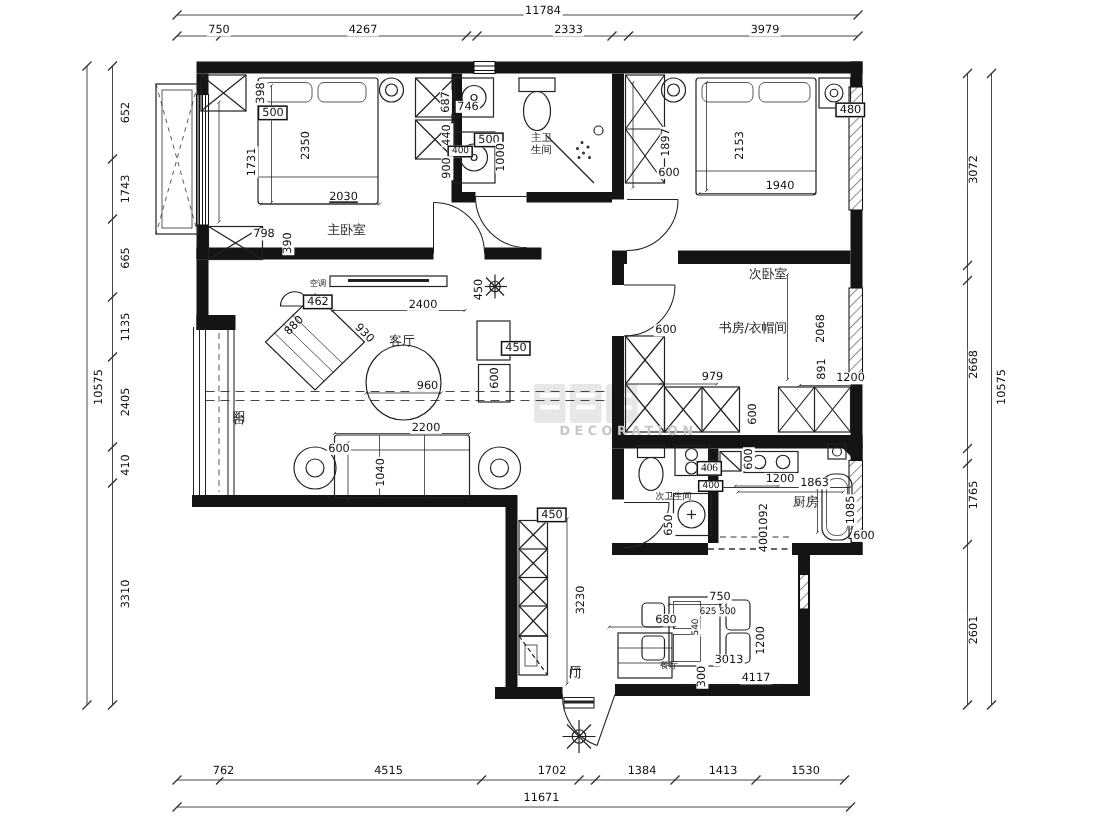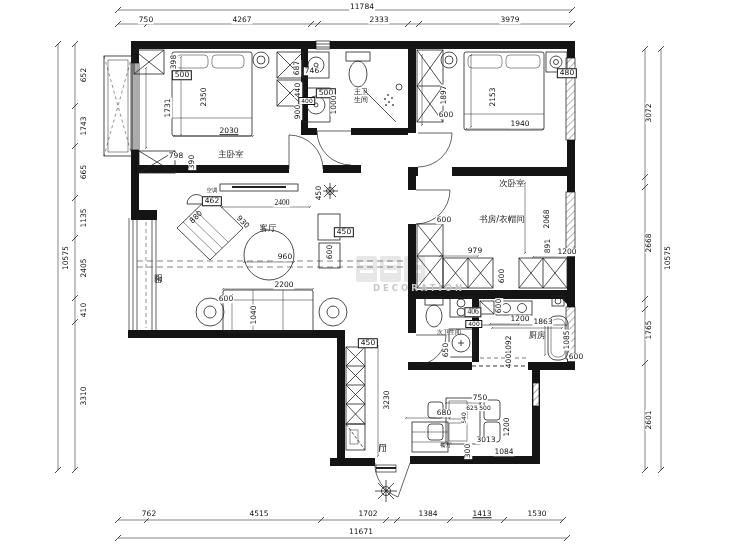--- a/index.html
+++ b/index.html
@@ -425,21 +425,21 @@
 <div id="labels">
       <span class="dim" style="left: 346px; top: 7px;">11784</span>
       <span class="dim" style="left: 130px; top: 20px;">750</span>
       <span class="dim" style="left: 226px; top: 20px;">4267</span>
       <span class="dim" style="left: 363px; top: 20px;">2333</span>
       <span class="dim" style="left: 494px; top: 20px;">3979</span>
       <span class="dim" style="left: 133px; top: 514px;">762</span>
       <span class="dim" style="left: 243px; top: 514px;">4515</span>
       <span class="dim" style="left: 352px; top: 514px;">1702</span>
       <span class="dim" style="left: 412px; top: 514px;">1384</span>
-      <span class="dim" style="left: 466px; top: 514px; text-decoration: underline;">1413</span>
+      <span class="dim" style="left: 466px; top: 514px;">1413</span>
       <span class="dim" style="left: 521px; top: 514px;">1530</span>
       <span class="dim" style="left: 345px; top: 532px;">11671</span>
       <span class="dim v" style="left: 68px; top: 75px;">652</span>
       <span class="dim v" style="left: 68px; top: 126px;">1743</span>
       <span class="dim v" style="left: 68px; top: 172px;">665</span>
       <span class="dim v" style="left: 68px; top: 218px;">1135</span>
       <span class="dim v" style="left: 68px; top: 268px;">2405</span>
       <span class="dim v" style="left: 68px; top: 310px;">410</span>
       <span class="dim v" style="left: 68px; top: 396px;">3310</span>
       <span class="dim v" style="left: 50px; top: 258px;">10575</span>
@@ -467,21 +467,21 @@
       <span class="dim v" style="left: 477px; top: 97px;">2153</span>
       <span class="dim" style="left: 504px; top: 124px;">1940</span>
       <span class="dim box" style="left: 551px; top: 73px;">480</span>
       <span class="dim" style="left: 428px; top: 220px;">600</span>
       <span class="dim v" style="left: 531px; top: 219px;">2068</span>
       <span class="dim" style="left: 459px; top: 251px;">979</span>
       <span class="dim v" style="left: 532px; top: 246px;">891</span>
       <span class="dim" style="left: 551px; top: 252px;">1200</span>
       <span class="dim v" style="left: 486px; top: 276px;">600</span>
       <span class="dim v" style="left: 303px; top: 193px;">450</span>
-      <span class="dim" style="left: 266px; top: 203px; font-family: Liberation Serif, serif;">2400</span>
+      <span class="dim" style="left: 266px; top: 203px;">2400</span>
       <span class="dim box" style="left: 196px; top: 201px;">462</span>
       <span class="dim d1" style="left: 180px; top: 217px;">880</span>
       <span class="dim d2" style="left: 227px; top: 222px;">930</span>
       <span class="dim" style="left: 269px; top: 257px;">960</span>
       <span class="dim box" style="left: 328px; top: 232px;">450</span>
       <span class="dim v" style="left: 314px; top: 252px;">600</span>
       <span class="dim" style="left: 268px; top: 285px;">2200</span>
       <span class="dim" style="left: 210px; top: 299px;">600</span>
       <span class="dim v" style="left: 238px; top: 315px;">1040</span>
       <span class="dim box" style="left: 352px; top: 343px;">450</span>
@@ -496,21 +496,21 @@
       <span class="dim v" style="left: 493px; top: 361px;">400</span>
       <span class="dim v" style="left: 551px; top: 340px;">1085</span>
       <span class="dim" style="left: 560px; top: 357px;">600</span>
       <span class="dim" style="left: 428px; top: 413px;">680</span>
       <span class="dim" style="left: 464px; top: 398px;">750</span>
       <span class="dim sm" style="left: 456px; top: 408px;">625</span>
       <span class="dim sm" style="left: 469px; top: 408px;">500</span>
       <span class="dim v sm" style="left: 448px; top: 418px;">540</span>
       <span class="dim v" style="left: 491px; top: 427px;">1200</span>
       <span class="dim" style="left: 470px; top: 440px;">3013</span>
-      <span class="dim" style="left: 488px; top: 452px;">1084</span>
+      <span class="dim" style="left: 488px; top: 452px;">4117</span>
       <span class="dim v" style="left: 452px; top: 451px;">300</span>
       <span class="room" style="left: 215px; top: 155px; text-align: center;">主卧室</span>
       <span class="room" style="left: 496px; top: 152px; margin-top: 32px;">次卧室</span>
       <span class="room wrap" style="left: 345px; top: 96px;">主卫生间</span>
       <span class="room sm" style="left: 433px; top: 332px;">次卫生间</span>
       <span class="room" style="left: 486px; top: 220px;">书房/衣帽间</span>
       <span class="room" style="left: 521px; top: 336px;">厨房</span>
       <span class="room" style="left: 252px; top: 229px;">客厅</span>
       <span class="room sm" style="left: 430px; top: 445px;">餐厅</span>
       <span class="room vert" style="left: 142px; top: 268px;">阳台</span>

